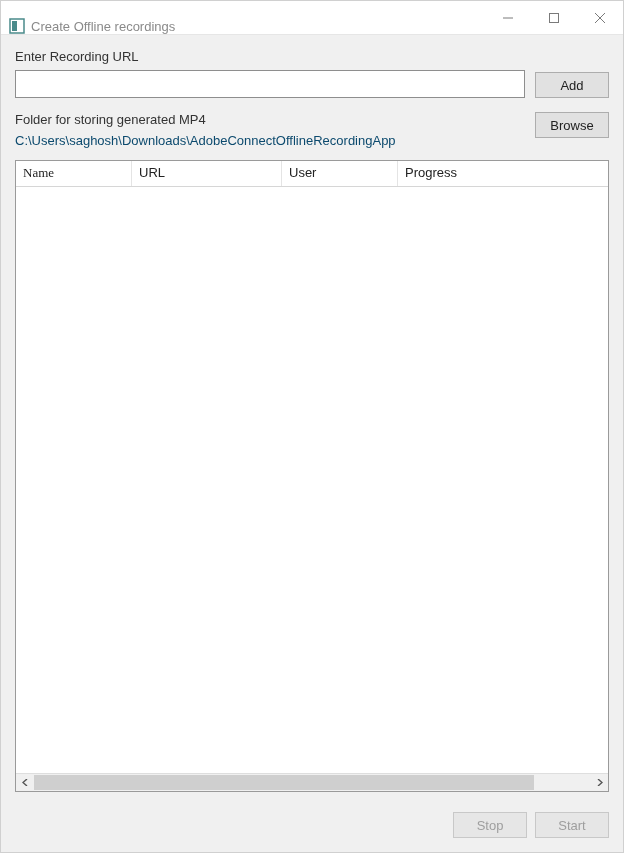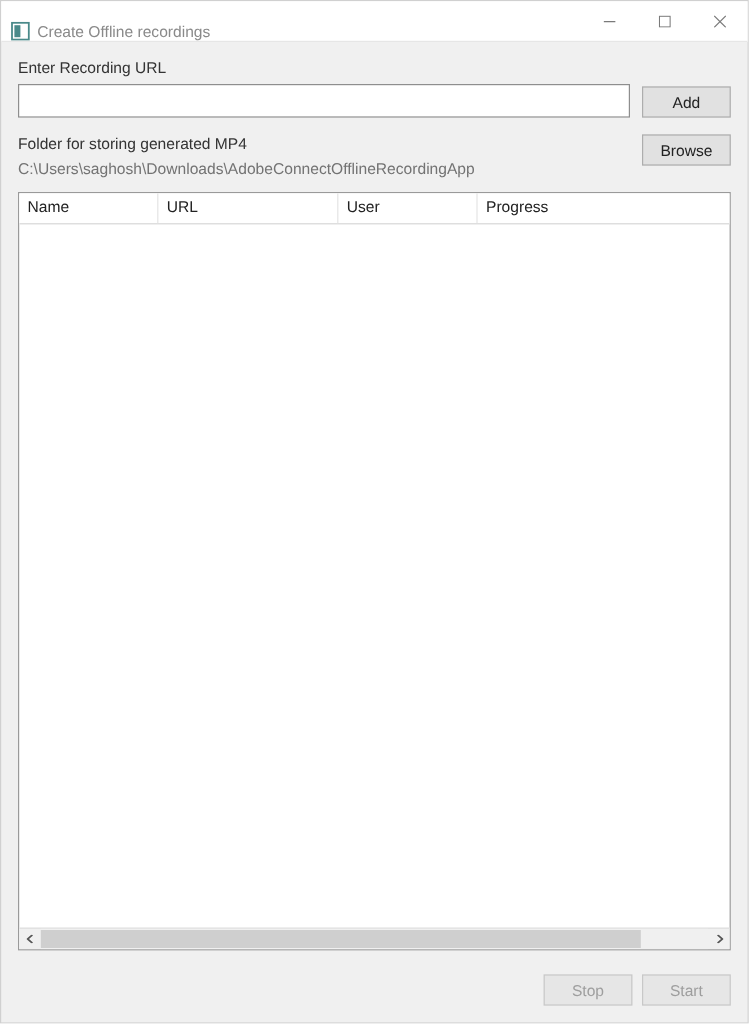--- a/index.html
+++ b/index.html
@@ -115,21 +115,21 @@
     }
     .folder-text {
       flex: 1;
     }
     .folder-label {
       color: #333;
       font-size: 13px;
       margin-bottom: 6px;
     }
     .folder-path {
-      color: #737373;
+      color: #0c4a6e;
       font-size: 13px;
     }
 
     .grid-container {
       margin-top: 6px;
       flex: 1;
       border: 1px solid #9a9a9a;
       background: #fff;
       display: flex;
       flex-direction: column;
@@ -145,21 +145,21 @@
       font-size: 13px;
       color: #222;
       padding: 4px 7px;
       border-right: 1px solid #e4e4e4;
       white-space: nowrap;
       overflow: hidden;
     }
     .col:last-child {
       border-right: none;
     }
-    .col-name { width: 116px; }
+    .col-name { width: 116px; font-family: Liberation Serif, serif; }
     .col-url { width: 150px; }
     .col-user { width: 116px; }
     .col-progress { width: 122px; }
     .col-state { flex: 1; }
 
     .grid-body {
       flex: 1;
     }
 
     .h-scroll {

